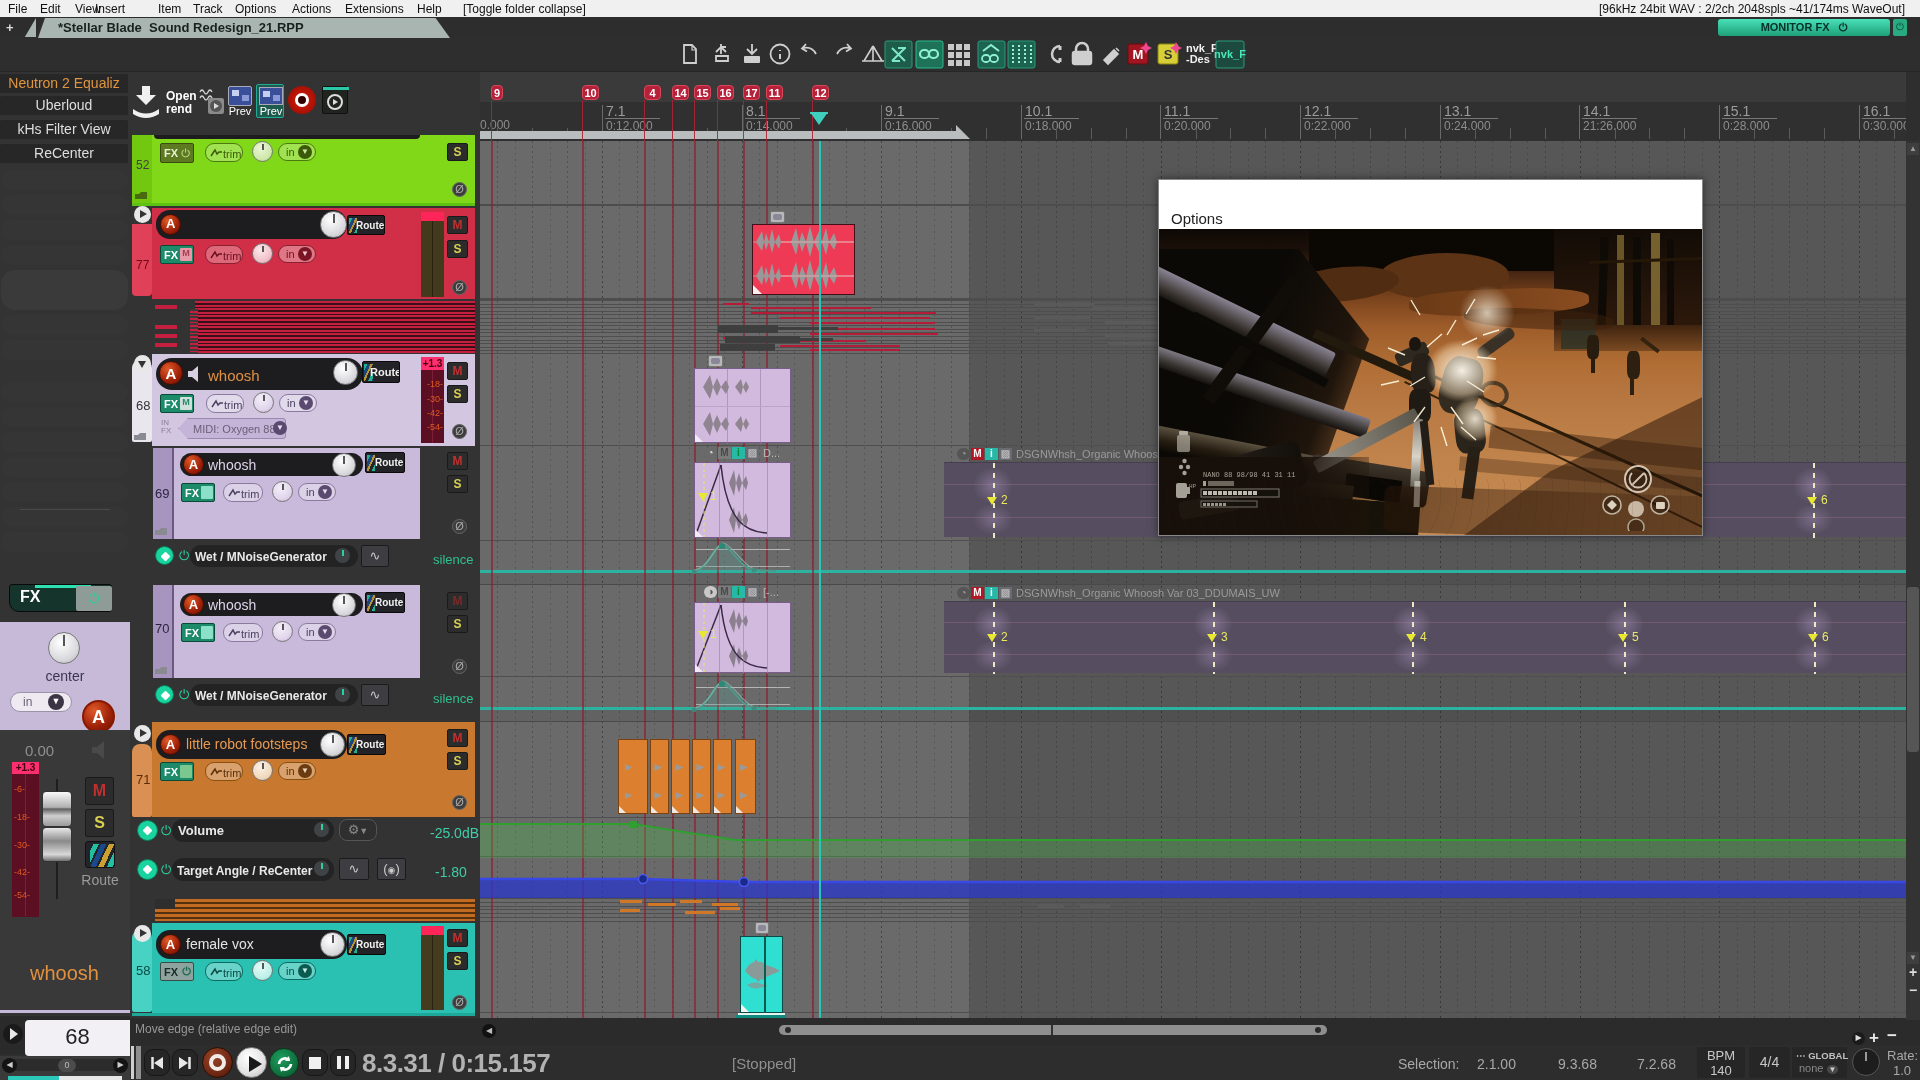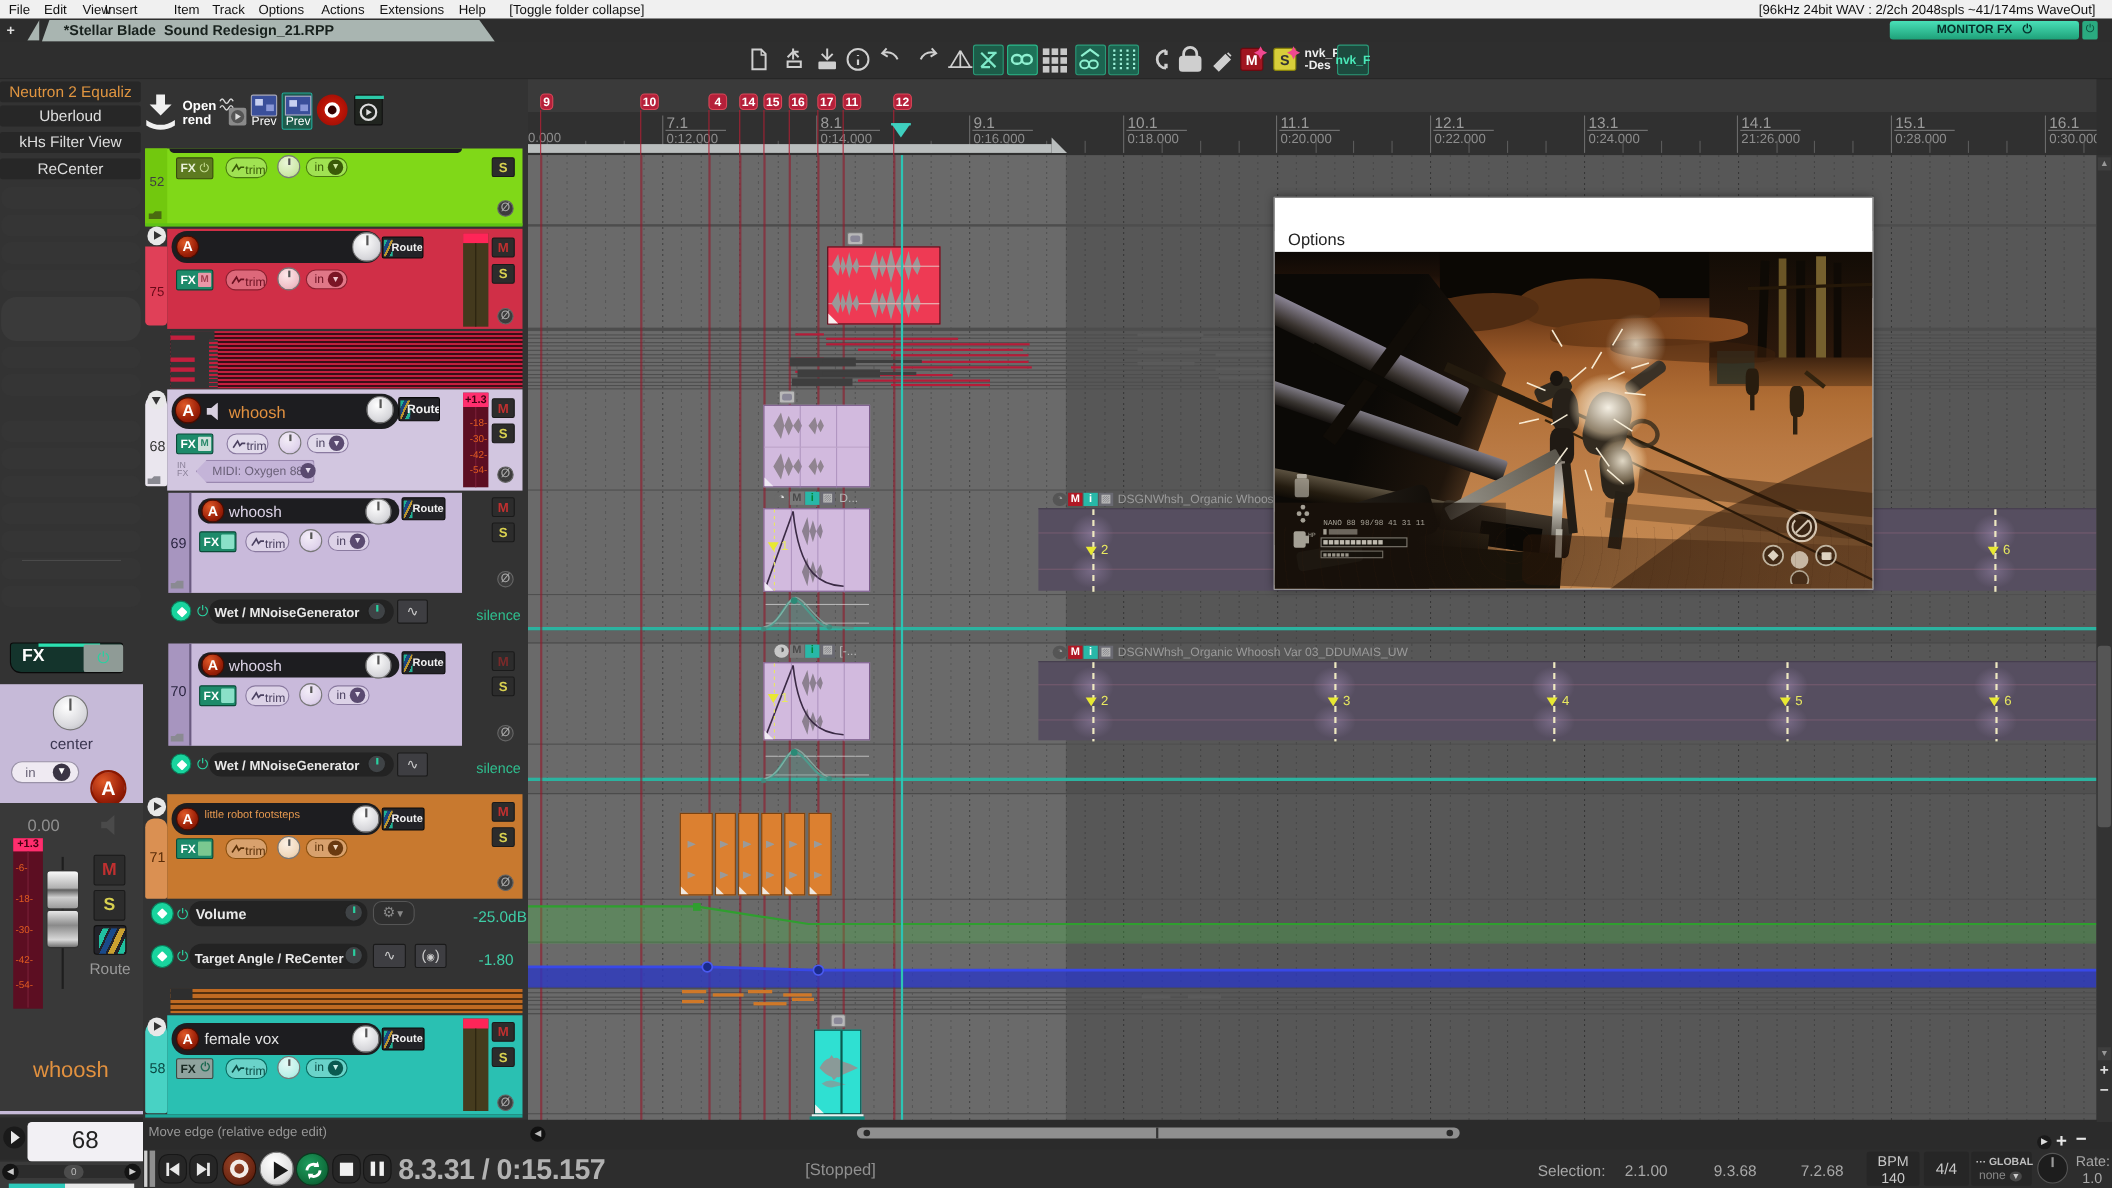--- a/index.html
+++ b/index.html
@@ -278,21 +278,21 @@
           <path d="M0 8 v-5 h4 l2 -2 h6 v7 z" fill="#4a6a10"></path>
         </svg>
 </div>
 <div class="msbtn" style="left:317px;top:71px;color:#d8d050">S</div>
 <div class="phase" style="left:322px;top:110px">Ø</div>
 <div class="ab" style="left:2px;top:131px;width:343px;height:3px;background:#5ec214"></div>
 <div class="ab" style="left:22px;top:136px;width:323px;height:91px;background:#d02f47"></div>
 <div class="ab" style="left:4px;top:134px;width:17px;height:17px;border-radius:50%;background:#e8e8e8"></div>
       <div class="ab" style="left:10px;top:138px;width:0;height:0;border-left:7px solid #333;border-top:4.5px solid transparent;border-bottom:4.5px solid transparent"></div>
 <div class="ab" style="left:2px;top:152px;width:20px;height:72px;background:#e04058;border-radius:0 0 4px 4px"></div>
-<div class="ab" style="left:6px;top:186px;color:#6a0a18;font-size:12px">75</div>
+<div class="ab" style="left:6px;top:186px;color:#6a0a18;font-size:12px">77</div>
 <div class="namebar" style="left:26px;top:138px;width:191px;height:29px;border-radius:14px"></div>
 <div class="acirc" style="left:30px;top:142px"></div>
       <div class="ab" style="left:36px;top:144px;color:#fff;font-weight:bold;font-size:13px">A</div>
 <div class="knob" style="left:190px;top:139px;width:27px;height:27px"></div>
 <div class="route" style="left:217px;top:143px;width:38px;height:20px;line-height:19px">
         <div class="rstripe" style="left:1px;top:2px;width:8px;height:15px;opacity:.9"></div>
         <span style="position:absolute;left:8px;top:0">Route</span>
       </div>
 <div class="fxb" style="left:30px;top:173px;width:34px;background:#1d8a6a;border:1px solid #0a4a38">
         <span style="position:absolute;left:3px;top:3px;color:#fff;font-size:11px;font-weight:bold">FX</span>
@@ -431,21 +431,21 @@
 <div class="envknob" style="left:204px;top:614px"></div>
 <div class="wavebox" style="left:231px;top:612px">∿</div>
 <div class="ab" style="left:303px;top:619px;color:#2fbf8f;font-size:13px">silence</div>
 <div class="ab" style="left:22px;top:650px;width:323px;height:95px;background:#c8792f"></div>
 <div class="ab" style="left:4px;top:653px;width:17px;height:17px;border-radius:50%;background:#e8e8e8"></div>
       <div class="ab" style="left:10px;top:657px;width:0;height:0;border-left:7px solid #333;border-top:4.5px solid transparent;border-bottom:4.5px solid transparent"></div>
 <div class="ab" style="left:2px;top:672px;width:20px;height:73px;background:#da9052;border-radius:8px 8px 2px 2px"></div>
 <div class="ab" style="left:6px;top:700px;color:#5a2c08;font-size:13px">71</div>
 <div class="namebar" style="left:26px;top:658px;width:191px;height:29px;border-radius:14px"></div>
 <div class="acirc" style="left:30px;top:662px">A</div>
-<div class="ab" style="left:56px;top:664px;color:#e89a50;font-size:10px">little robot footsteps</div>
+<div class="ab" style="left:56px;top:664px;color:#e89a50;font-size:14px">little robot footsteps</div>
 <div class="knob" style="left:190px;top:660px;width:25px;height:25px"></div>
 <div class="route" style="left:217px;top:662px;width:39px;height:21px;line-height:20px">
         <div class="rstripe" style="left:1px;top:2px;width:8px;height:16px;opacity:.9"></div>
         <span style="position:absolute;left:8px;top:0">Route</span>
       </div>
 <div class="fxb" style="left:30px;top:690px;width:34px;background:#1d8a6a;border:1px solid #0a4a38">
         <span style="position:absolute;left:3px;top:3px;color:#fff;font-size:11px;font-weight:bold">FX</span>
         <span style="position:absolute;right:1px;top:2px;width:12px;height:13px;background:#7ac890;border-radius:1px"></span>
       </div>
 <div class="trimb" style="left:75px;top:690px;width:38px;background:rgba(255,255,255,.3);border:1px solid #8a5010;color:#5a3008;line-height:18px"><svg width="13" height="10" style="margin:4px 0 0 4px">

